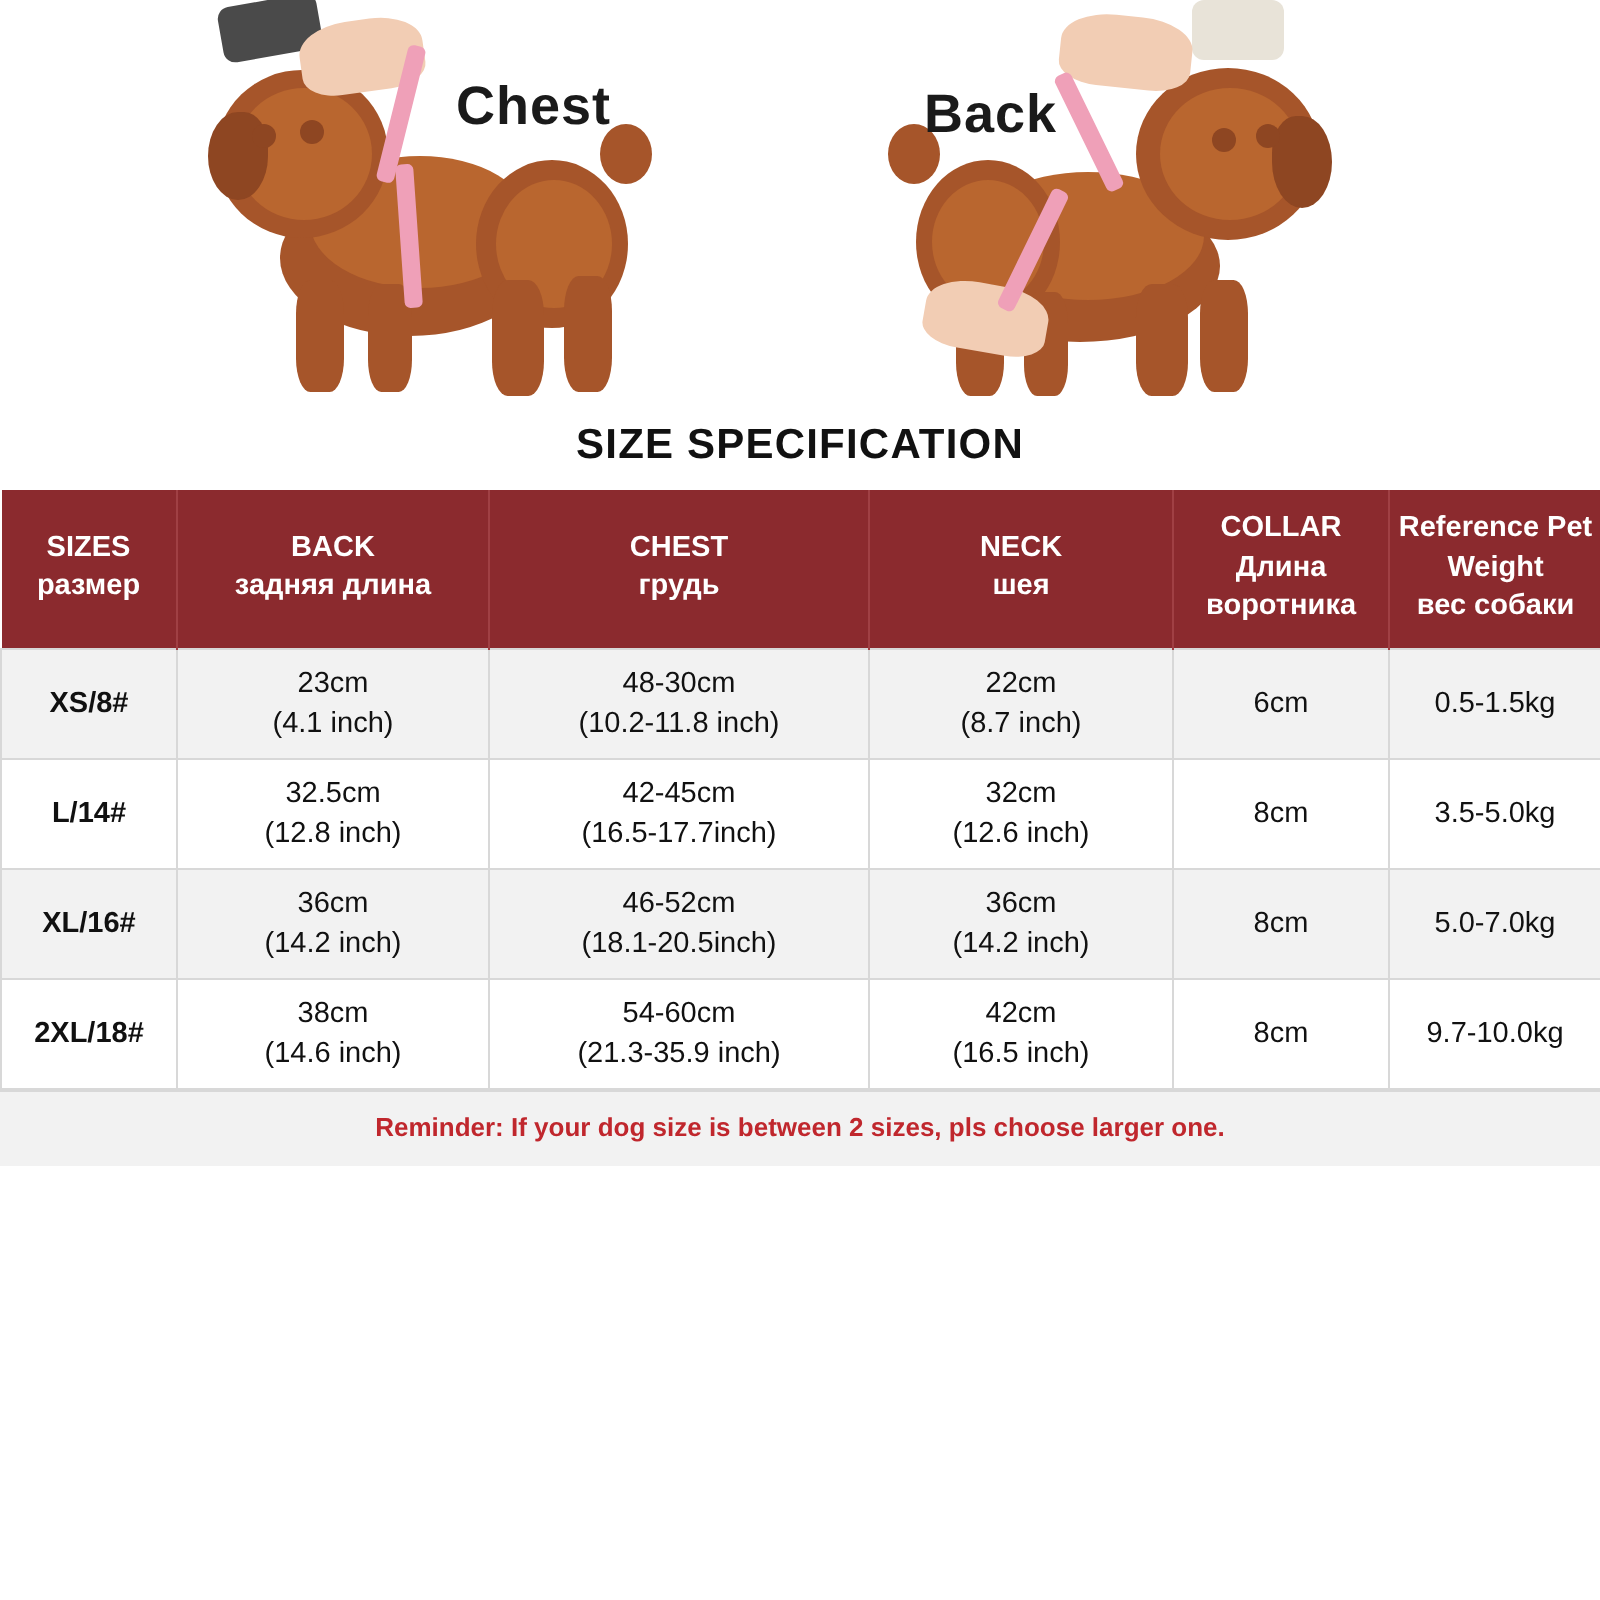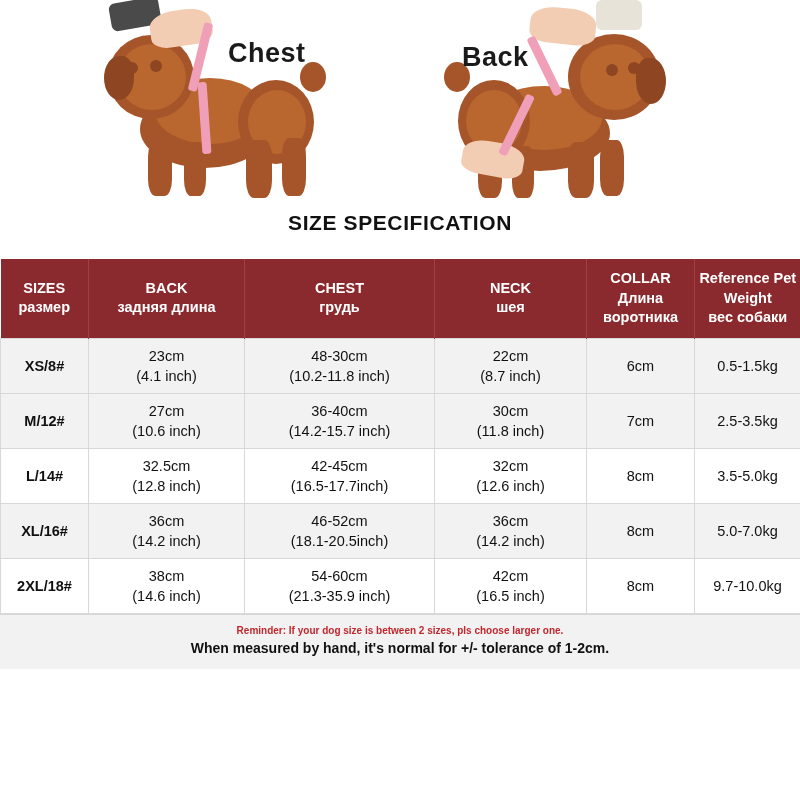--- a/index.html
+++ b/index.html
@@ -70,21 +70,21 @@
     border-radius: 3px;
     z-index: 8;
   }
 
   
   .spec-title {
     text-align: center;
     font-size: 21px;
     font-weight: bold;
     letter-spacing: 0.6px;
-    padding: 6px 0 24px 0;
+    padding: 6px 0 10px 0;
     color: #111;
   }
 
   
   table.size-table {
     width: 800px;
     border-collapse: collapse;
     table-layout: fixed;
   }
   table.size-table col.c0 { width: 88px; }
@@ -125,21 +125,21 @@
   
   .footer {
     background: #f2f2f2;
     border-top: 1px solid #d8d8d8;
     padding: 8px 0 10px 0;
     text-align: center;
   }
   .footer .line1 {
     color: #c0272d;
     font-weight: bold;
-    font-size: 10px;
+    font-size: 13px;
     line-height: 1.5;
   }
   .footer .line2 {
     color: #111;
     font-weight: bold;
     font-size: 14px;
     line-height: 1.5;
   }
 </style>
 </head>
@@ -256,37 +256,20 @@
           <span class="cm">48-30cm</span>
           <span class="inch">(10.2-11.8 inch)</span>
         </td>
         <td>
           <span class="cm">22cm</span>
           <span class="inch">(8.7 inch)</span>
         </td>
         <td>6cm</td>
         <td>0.5-1.5kg</td>
       </tr>
-      <tr class="alt">
-        <td>M/12#</td>
-        <td>
-          <span class="cm">27cm</span>
-          <span class="inch">(10.6 inch)</span>
-        </td>
-        <td>
-          <span class="cm">36-40cm</span>
-          <span class="inch">(14.2-15.7 inch)</span>
-        </td>
-        <td>
-          <span class="cm">30cm</span>
-          <span class="inch">(11.8 inch)</span>
-        </td>
-        <td>7cm</td>
-        <td>2.5-3.5kg</td>
-      </tr>
       <tr>
         <td>L/14#</td>
         <td>
           <span class="cm">32.5cm</span>
           <span class="inch">(12.8 inch)</span>
         </td>
         <td>
           <span class="cm">42-45cm</span>
           <span class="inch">(16.5-17.7inch)</span>
         </td>
@@ -329,16 +312,15 @@
           <span class="inch">(16.5 inch)</span>
         </td>
         <td>8cm</td>
         <td>9.7-10.0kg</td>
       </tr>
     </tbody>
   </table>
 
   <div class="footer">
     <div class="line1">Reminder: If your dog size is between 2 sizes, pls choose larger one.</div>
-    <div class="line2">When measured by hand, it's normal for +/- tolerance of 1-2cm.</div>
   </div>
 
 </div>
 
 </body></html>

